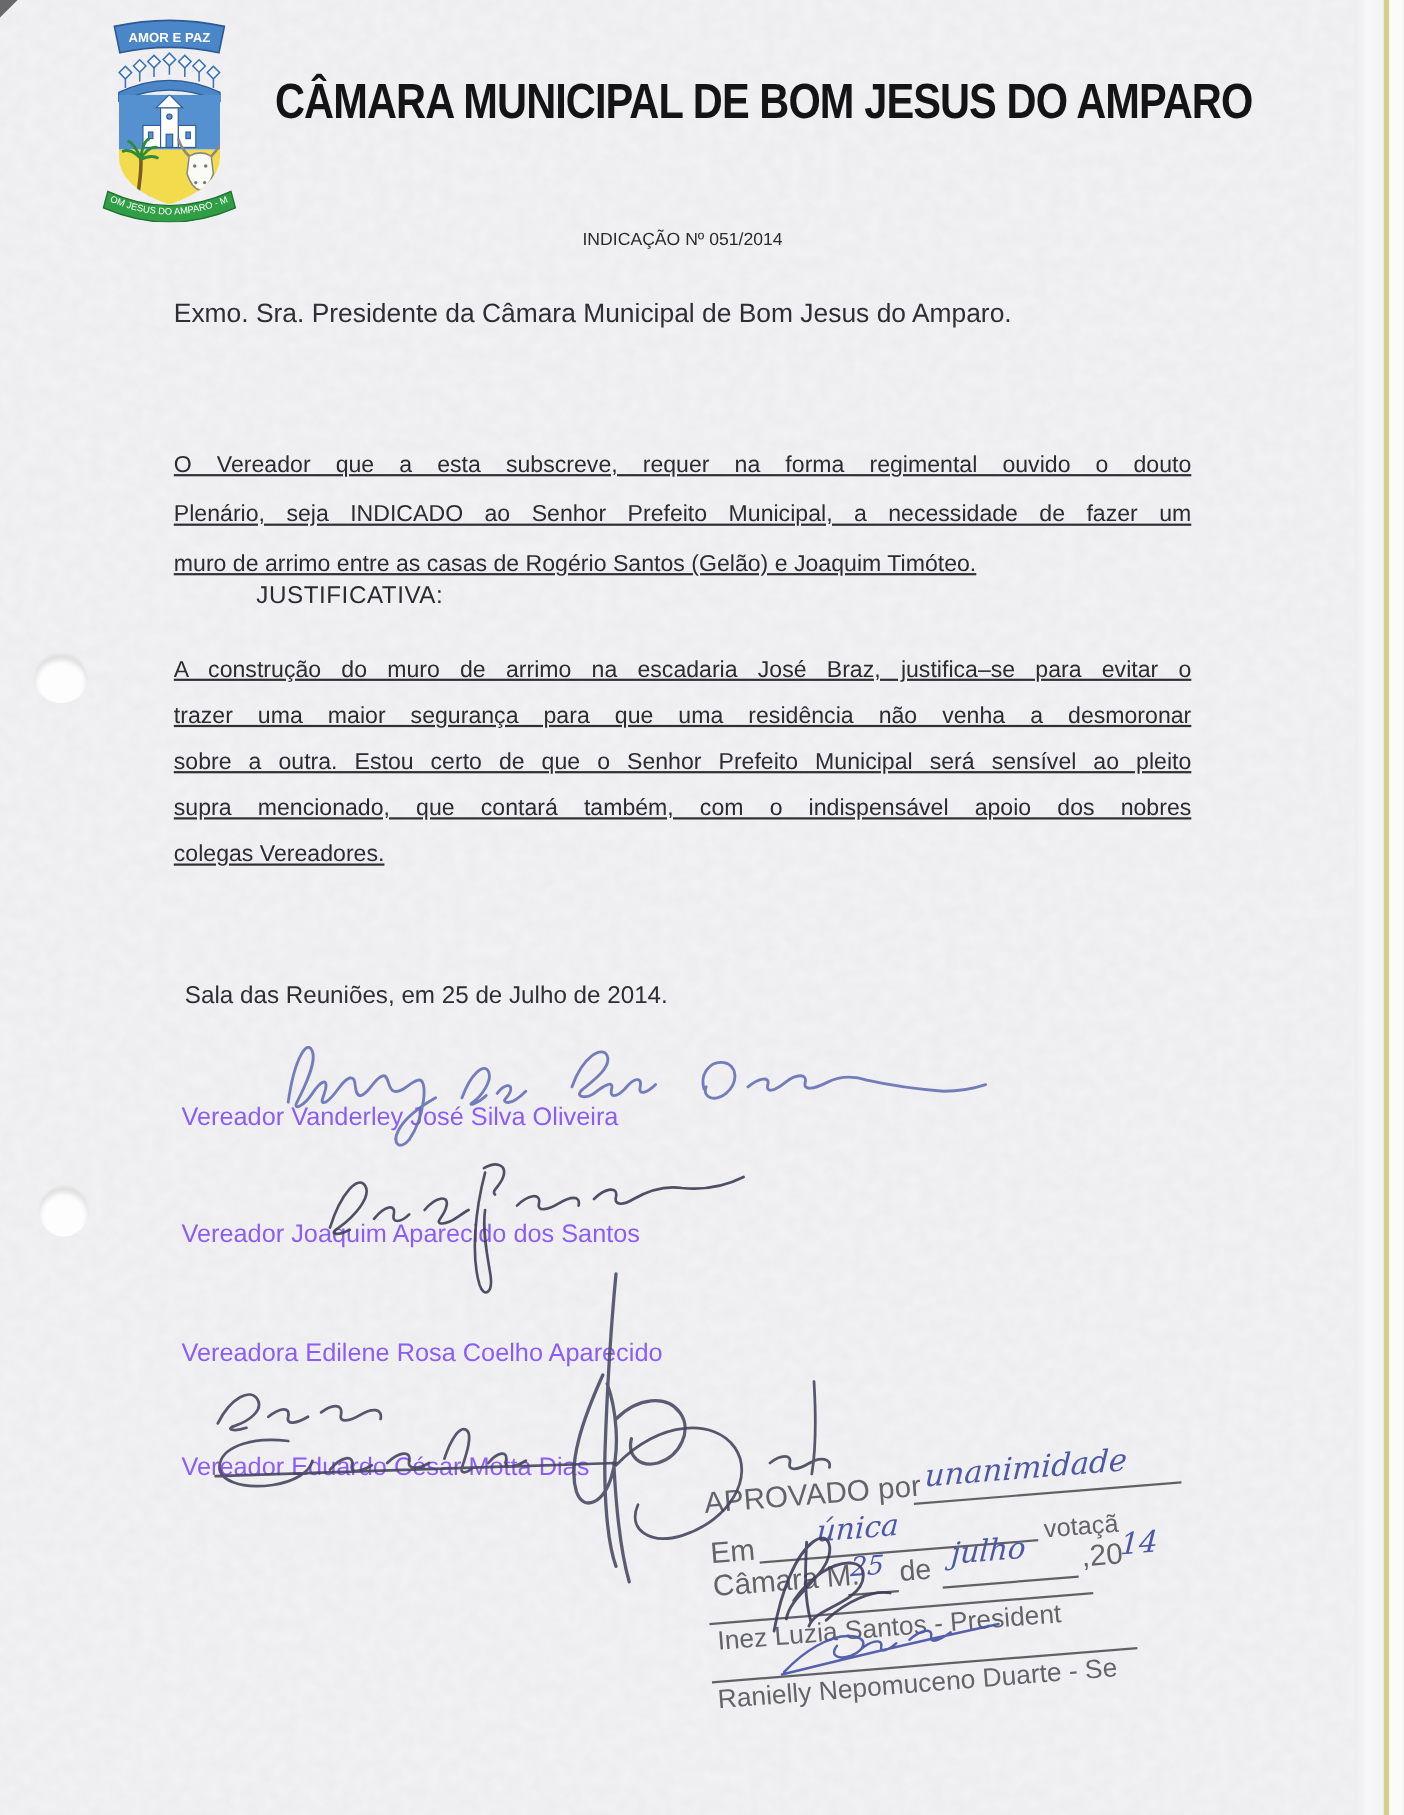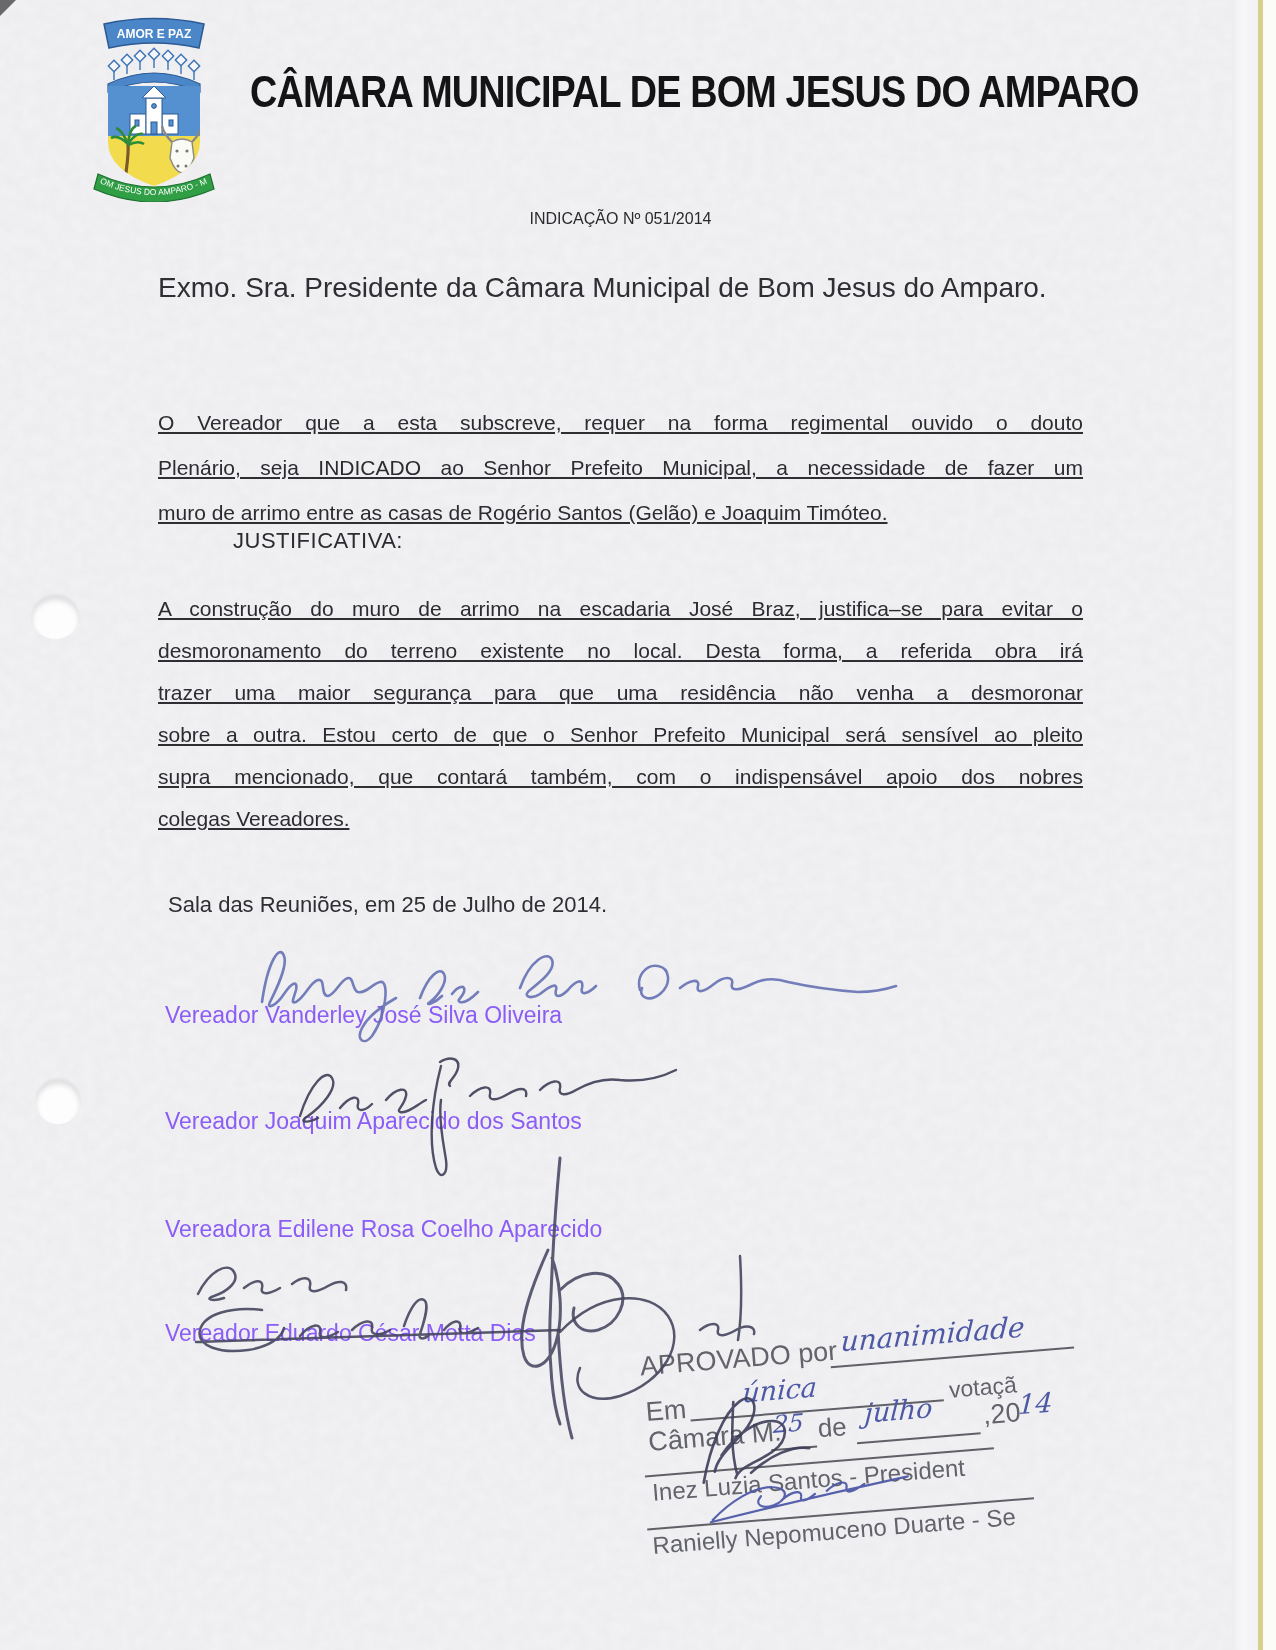--- a/index.html
+++ b/index.html
@@ -18,21 +18,21 @@
   .hole{position:absolute;background:#fdfdfd;border-radius:50%;z-index:4;
         box-shadow:inset 0 4px 5px rgba(40,40,60,.14), inset 0 -1px 2px rgba(255,255,255,.8), 0 -2px 3px rgba(0,0,0,.05);}
   .hole1{left:32px;top:596px;width:47px;height:43px;}
   .hole2{left:36px;top:1080px;width:44px;height:44px;}
   
   .crest{position:absolute;left:78px;top:12px;}
   .org-title{position:absolute;left:250px;top:66px;font-size:45px;font-weight:bold;color:#141416;
              white-space:nowrap;letter-spacing:-1px;transform:scaleX(.84);transform-origin:0 50%;}
   
   .doc-title{position:absolute;left:158px;top:210px;width:925px;text-align:center;font-size:16px;color:#2a2a2e;}
-  .addressee{position:absolute;left:158px;top:272px;font-size:28px;}
+  .addressee{position:absolute;left:158px;top:272px;font-size:24px;}
   .para{position:absolute;left:158px;width:925px;text-decoration:underline;}
   .para1{top:400px;}
   .para2{top:588px;}
   .para1 .jline{line-height:45px;}
   .para2 .jline{line-height:42px;}
   .jline{font-size:21px;text-align:justify;text-align-last:justify;white-space:normal;color:#2b2b30;}
   .jline.jl-last{text-align-last:left;}
   .justif-heading{position:absolute;left:233px;top:528px;font-size:22px;letter-spacing:.5px;
                   text-underline-offset:4px;color:#2b2b30;}
   .date-line{position:absolute;left:168px;top:892px;font-size:22px;}
@@ -171,21 +171,20 @@
     <div class="para para1">
         <div class="jline">O Vereador que a esta subscreve, requer na forma regimental ouvido o douto</div>
         <div class="jline">Plenário, seja INDICADO ao Senhor Prefeito Municipal, a necessidade de fazer um</div>
         <div class="jline jl-last">muro de arrimo entre as casas de Rogério Santos (Gelão) e Joaquim Timóteo.</div>
       </div>
 
     <div class="justif-heading">JUSTIFICATIVA:</div>
 
     <div class="para para2">
         <div class="jline">A construção do muro de arrimo na escadaria José Braz, justifica–se para evitar o</div>
-        <div class="jline">desmoronamento do terreno existente no local. Desta forma, a referida obra irá</div>
         <div class="jline">trazer uma maior segurança para que uma residência não venha a desmoronar</div>
         <div class="jline">sobre a outra. Estou certo de que o Senhor Prefeito Municipal será sensível ao pleito</div>
         <div class="jline">supra mencionado, que contará também, com o indispensável apoio dos nobres</div>
         <div class="jline jl-last">colegas Vereadores.</div>
       </div>
 
     <div class="date-line">Sala das Reuniões, em 25 de Julho de 2014.</div>
 
     <div class="sig-label sig1">Vereador Vanderley José Silva Oliveira</div>
     <div class="sig-label sig2">Vereador Joaquim Aparecido dos Santos</div>

